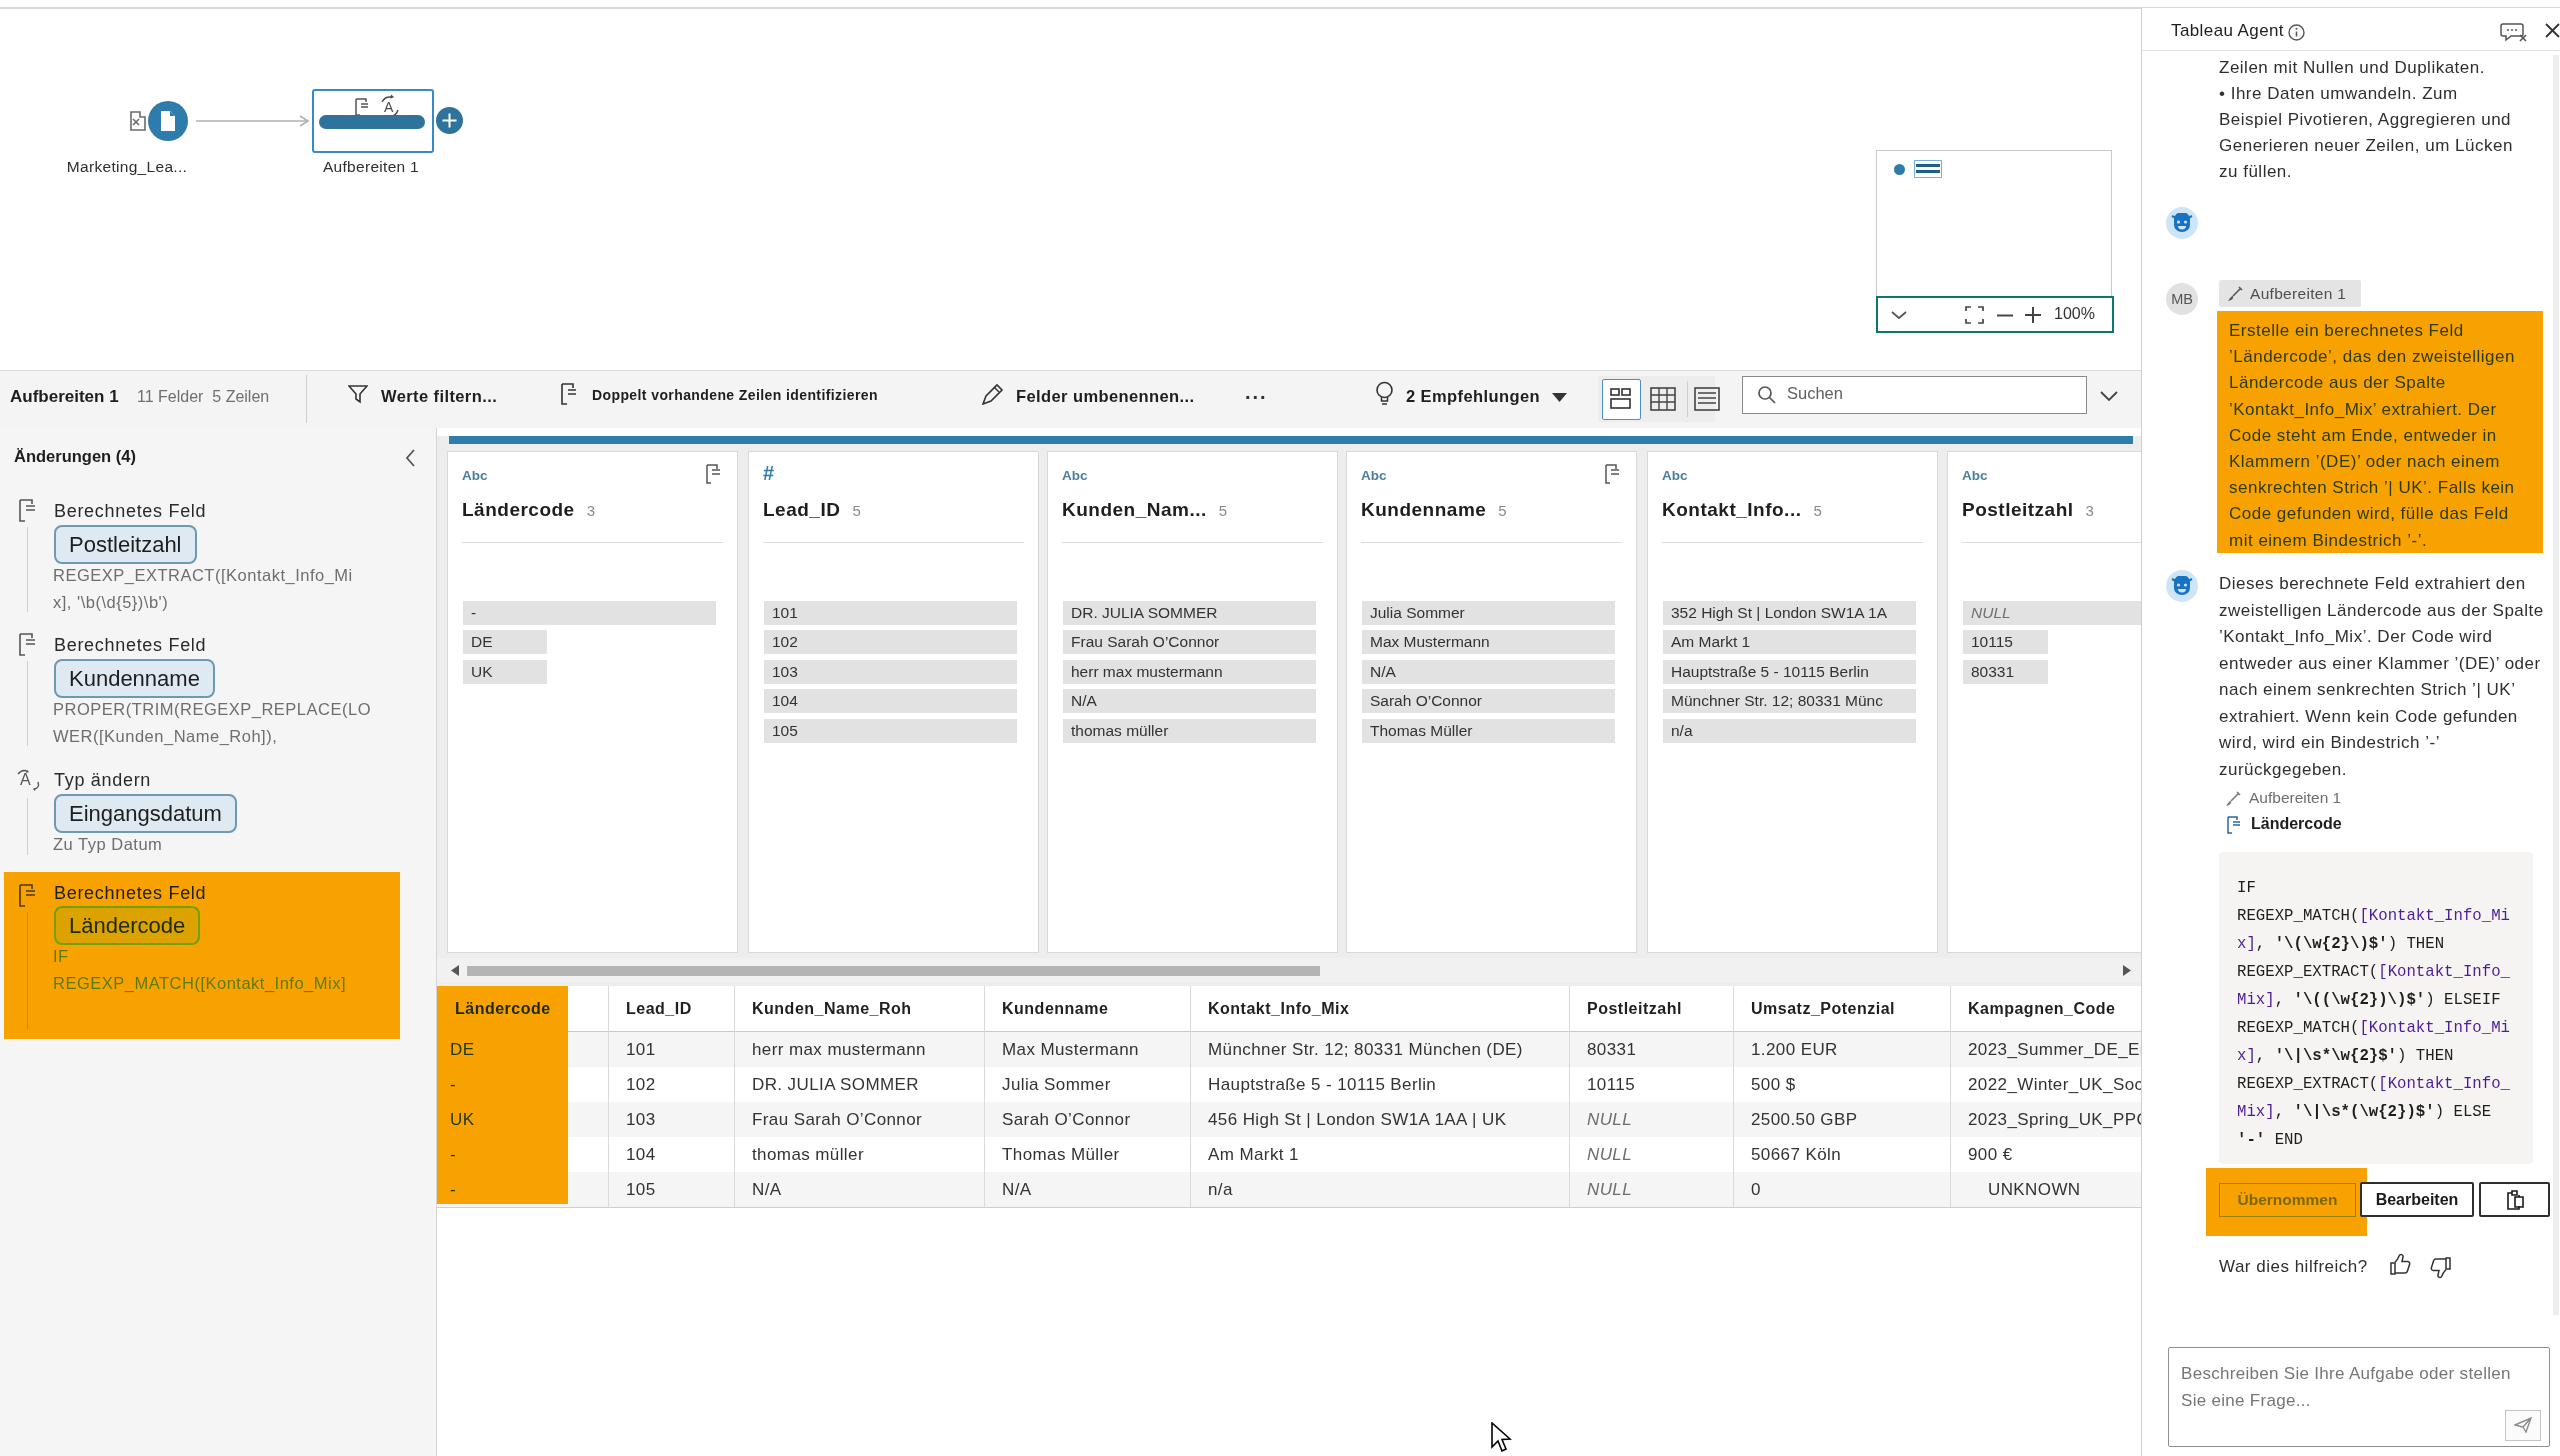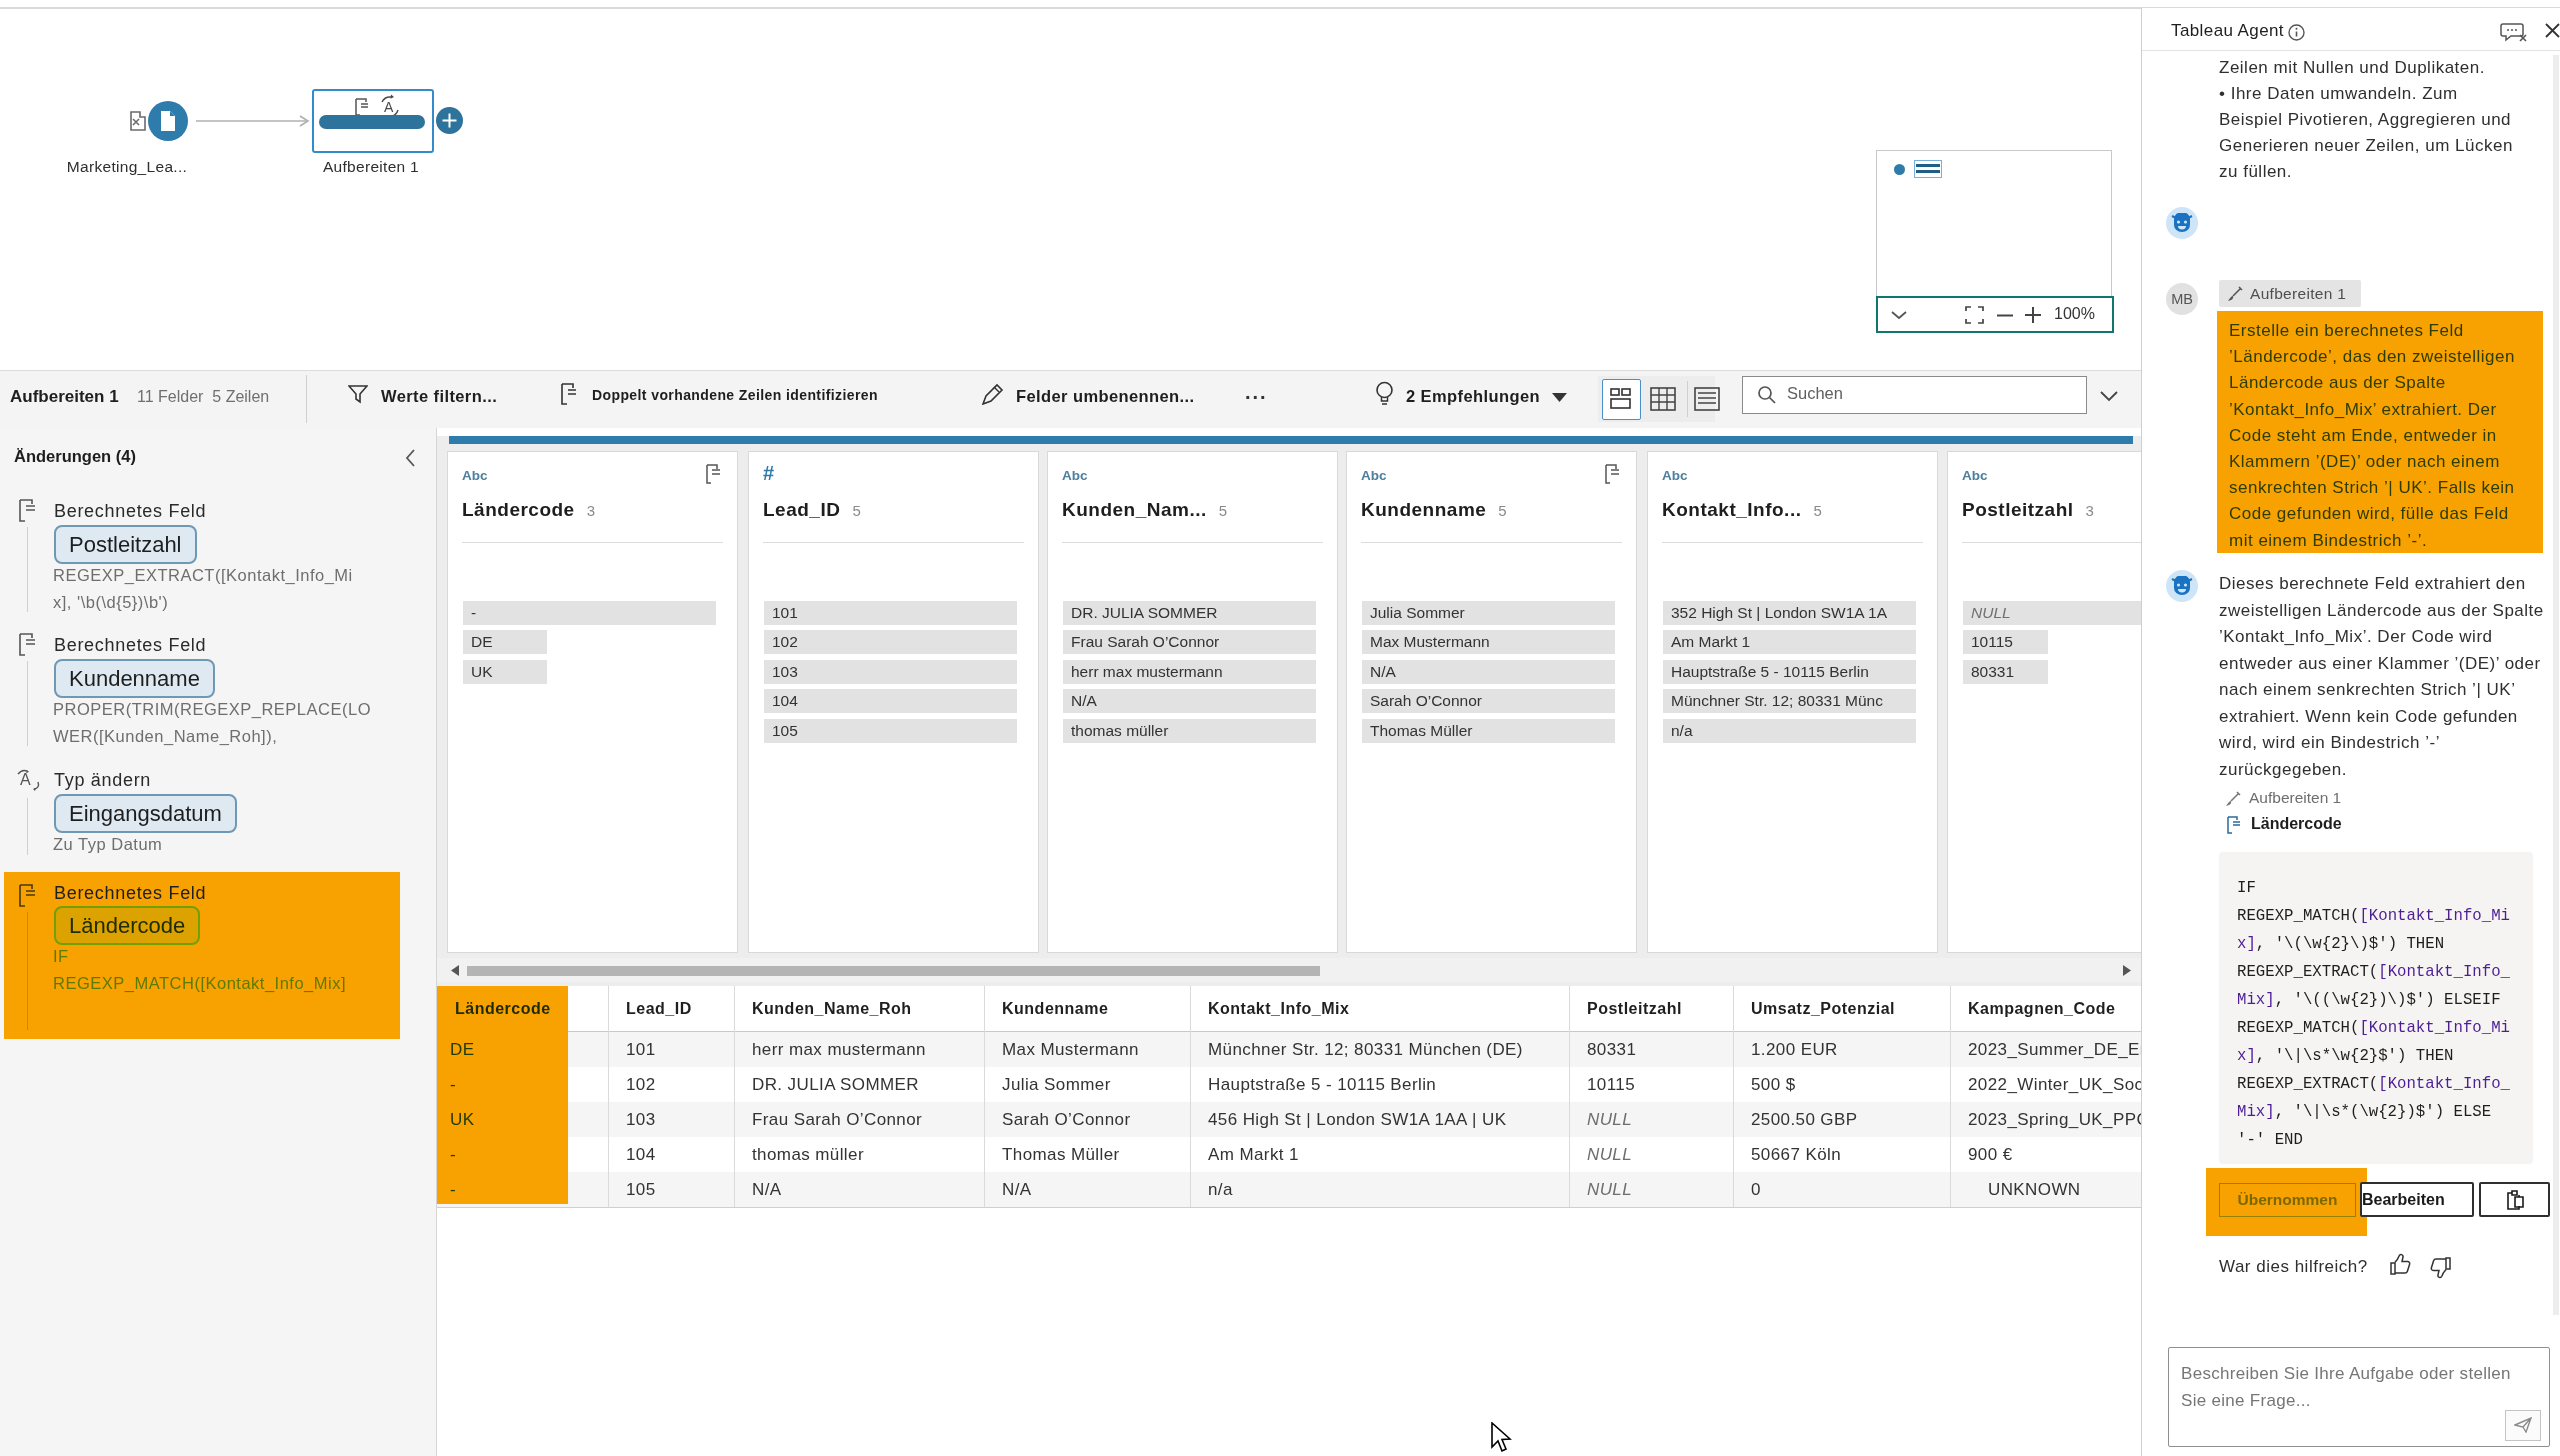--- a/index.html
+++ b/index.html
@@ -20,21 +20,21 @@
 .csep{position:absolute;left:14px;top:90px;width:261px;height:1px;background:#dcdcdc;}
 .gv{position:absolute;top:0;width:1px;height:221px;background:#dadada;}
 .ghead{position:absolute;top:14px;font-size:16px;letter-spacing:0.5px;font-weight:bold;color:#1f1f1f;white-space:nowrap;}
 .gcell{position:absolute;font-size:17px;letter-spacing:0.4px;color:#333;white-space:nowrap;overflow:hidden;}
 .gnull{font-style:italic;color:#6e6e6e;}
 .msg{position:absolute;font-size:17px;letter-spacing:0.5px;line-height:26px;color:#2f2f2f;white-space:nowrap;}
 .code{font-family:"Liberation Mono",monospace;font-size:15.7px;line-height:28px;color:#1e1e1e;white-space:nowrap;}
 .of{color:#4c1d95;}
 .itit{position:absolute;font-size:18px;letter-spacing:0.7px;color:#2a2a2a;white-space:nowrap;}
 .ifor{position:absolute;font-size:16.5px;letter-spacing:0.5px;color:#6e6e6e;white-space:nowrap;}
-.cs{font-weight:normal;}
+.cs{font-weight:bold;}
 </style>
 </head>
 <body>
 <div id="app">
 
 <div class="abs" style="left:0;top:7px;width:2560px;height:2px;background:#d9d9d9;"></div>
 
 <div id="flow" class="abs" style="left:0;top:9px;width:2141px;height:361px;background:#fff;">
 
   <svg class="abs" style="left:128px;top:101px;" width="20" height="22" viewBox="0 0 20 22">
@@ -442,21 +442,21 @@
         <path d="M7 6 h7 M7 9 h7" stroke="#2a6a9a" stroke-width="1.3"></path>
       </svg>
   <div class="abs b" style="left:109px;top:807px;font-size:16px;color:#1e1e1e;">Ländercode</div>
 
   <div class="abs code" style="left:77px;top:844px;width:314px;height:312px;background:#f6f4f2;border-radius:4px;">
     <div class="abs" style="left:18px;top:22px;">IF<br>REGEXP_MATCH(<span class="of">[Kontakt_Info_Mi</span><br><span class="of">x]</span>, <span class="cs">'\(\w{2}\)$'</span>) THEN<br>REGEXP_EXTRACT(<span class="of">[Kontakt_Info_</span><br><span class="of">Mix]</span>, <span class="cs">'\((\w{2})\)$'</span>) ELSEIF<br>REGEXP_MATCH(<span class="of">[Kontakt_Info_Mi</span><br><span class="of">x]</span>, <span class="cs">'\|\s*\w{2}$'</span>) THEN<br>REGEXP_EXTRACT(<span class="of">[Kontakt_Info_</span><br><span class="of">Mix]</span>, <span class="cs">'\|\s*(\w{2})$'</span>) ELSE<br><span class="cs">'-'</span> END</div>
   </div>
 
   <div class="abs" style="left:64px;top:1160px;width:161px;height:68px;background:#f8a201;"></div>
   <div class="abs" style="left:77px;top:1175px;width:137px;height:34px;border:1.5px solid #9a8000;box-sizing:border-box;text-align:center;"><span class="b" style="font-size:15.5px;color:#7c6800;line-height:31px;">Übernommen</span></div>
-  <div class="abs" style="left:218px;top:1174px;width:114px;height:35px;background:#fff;border:2px solid #2f2f2f;border-radius:2px;box-sizing:border-box;"><span class="b" style="font-size:16px;color:#1a1a1a;line-height:31px;">Bearbeiten</span></div>
+  <div class="abs" style="left:218px;top:1174px;width:114px;height:35px;background:#fff;border:2px solid #2f2f2f;border-radius:2px;box-sizing:border-box;text-align:center;"><span class="b" style="font-size:16px;color:#1a1a1a;line-height:31px;">Bearbeiten</span></div>
   <div class="abs" style="left:337px;top:1174px;width:71px;height:35px;background:#fff;border:2px solid #2f2f2f;border-radius:2px;box-sizing:border-box;">
     <svg class="abs" style="left:25px;top:6px;" width="18" height="20" viewBox="0 0 18 20">
           <path d="M6 3 h-4 v16 h11 v-3 M6 1 h5 v4 h-5 z" fill="none" stroke="#1a1a1a" stroke-width="1.6"></path>
           <path d="M9 7 h8 v10 h-8 z M13 7 v-2" fill="none" stroke="#1a1a1a" stroke-width="1.6"></path>
         </svg>
   </div>
 
   <div class="abs" style="left:77px;top:1249px;font-size:17px;letter-spacing:0.5px;color:#2f2f2f;">War dies hilfreich?</div>
   <svg class="abs" style="left:247px;top:1245px;" width="23" height="23" viewBox="0 0 23 23">
         <path d="M2 10 h4 v11 h-4 z M6 20 h10 a2.5 2.5 0 0 0 2.4 -1.8 l2.2 -7 a2 2 0 0 0 -1.9 -2.6 h-5.7 l1 -4.6 a2 2 0 0 0 -3.8 -1.2 q-1.5 4 -4.2 6.4" fill="none" stroke="#333" stroke-width="1.5"></path>

